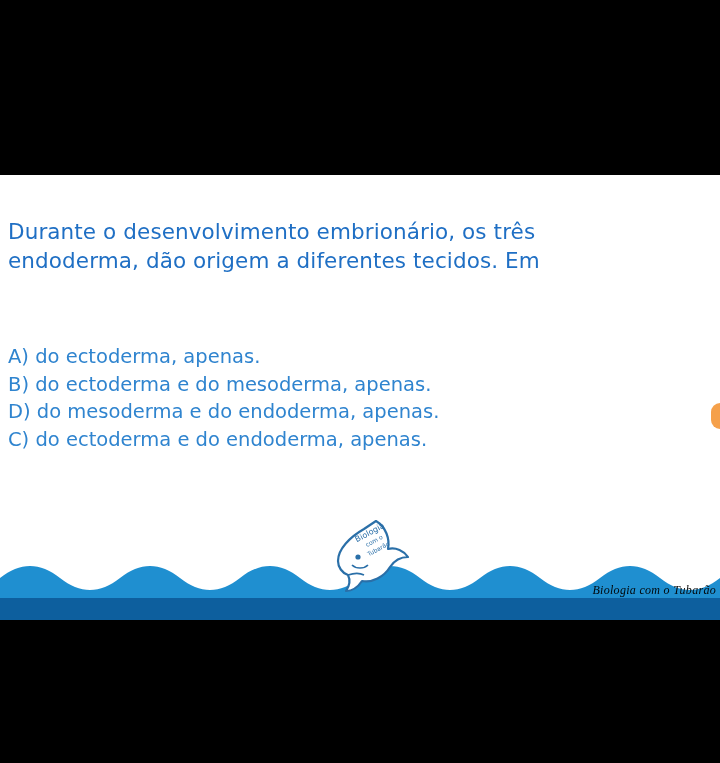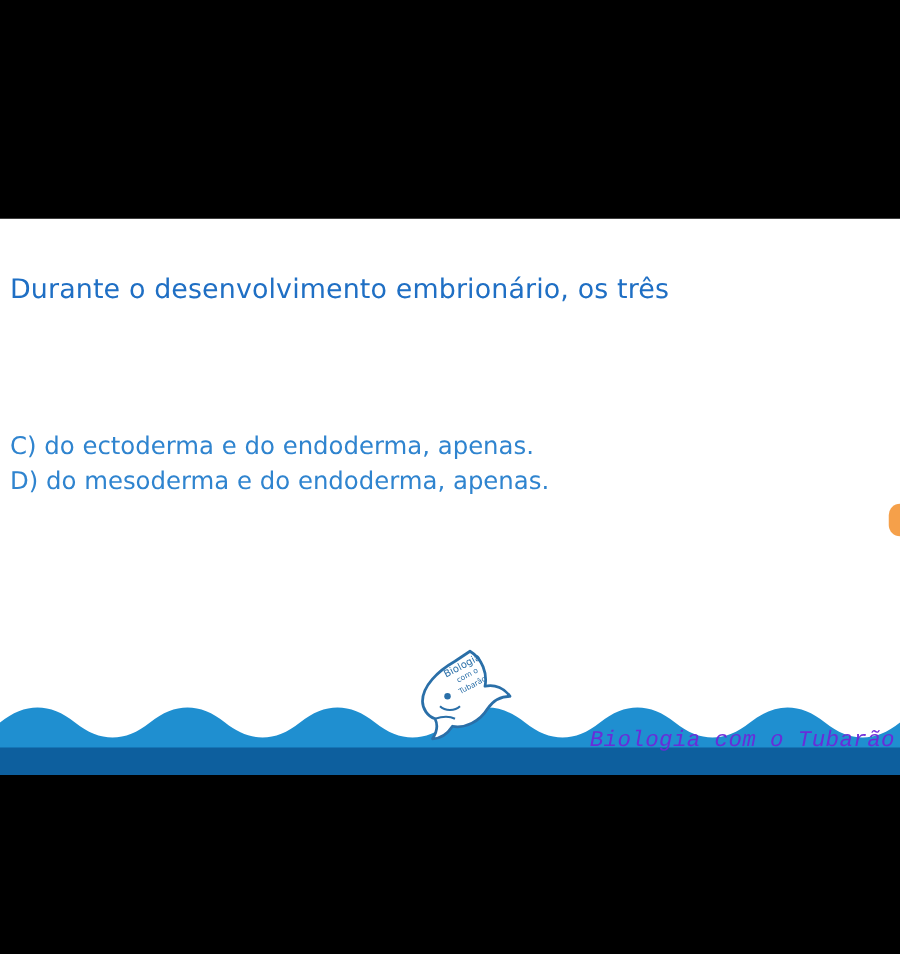--- a/index.html
+++ b/index.html
@@ -100,23 +100,23 @@
     position: absolute;
     left: 0;
     top: 0;
     display: block;
   }
 
   .watermark {
     position: absolute;
     right: 4px;
     top: 408px;
-    color: #6d28d9;
-    font-size: 18px;
-    font-family: Liberation Mono, monospace;
+    color: #000000;
+    font-size: 12px;
+    font-family: Liberation Serif, serif;
     font-style: italic;
     letter-spacing: 0.3px;
     opacity: 0.95;
   }
 
   .logo {
     position: absolute;
     left: 318px;
     top: 342px;
     width: 96px;
@@ -141,25 +141,28 @@
 
 <div class="stage">
 
   <div class="bar-top"></div>
   <div class="bar-bottom"></div>
 
   <div class="slide">
 
     <div class="question">
       <div>Durante o desenvolvimento embrionário, os três</div>
+      <div>endoderma, dão origem a diferentes tecidos. Em</div>
     </div>
 
     <div class="options">
+      <div class="option">A) do ectoderma, apenas.</div>
+      <div class="option">B) do ectoderma e do mesoderma, apenas.</div>
+      <div class="option">D) do mesoderma e do endoderma, apenas.</div>
       <div class="option">C) do ectoderma e do endoderma, apenas.</div>
-      <div class="option">D) do mesoderma e do endoderma, apenas.</div>
     </div>
 
     <div class="edge-blob"></div>
 
     <div class="water">
       <svg class="wave-svg" width="720" height="60" viewBox="0 0 720 60">
         <path d="M0,18 C20,2 40,2 60,18 C80,34 100,34 120,18 C140,2 160,2 180,18 C200,34 220,34 240,18 C260,2 280,2 300,18 C320,34 340,34 360,18 C380,2 400,2 420,18 C440,34 460,34 480,18 C500,2 520,2 540,18 C560,34 580,34 600,18 C620,2 640,2 660,18 C680,34 700,34 720,18 L720,60 L0,60 Z" fill="#1f8fd0"></path>
         <rect x="0" y="38" width="720" height="22" fill="#0d5f9e"></rect>
       </svg>
     </div>

